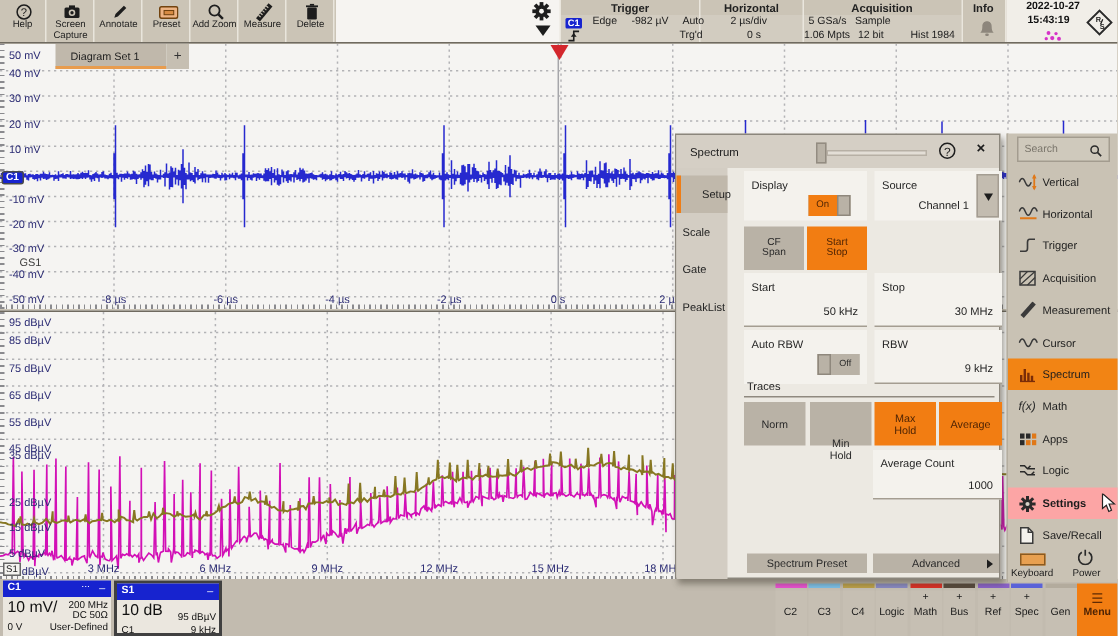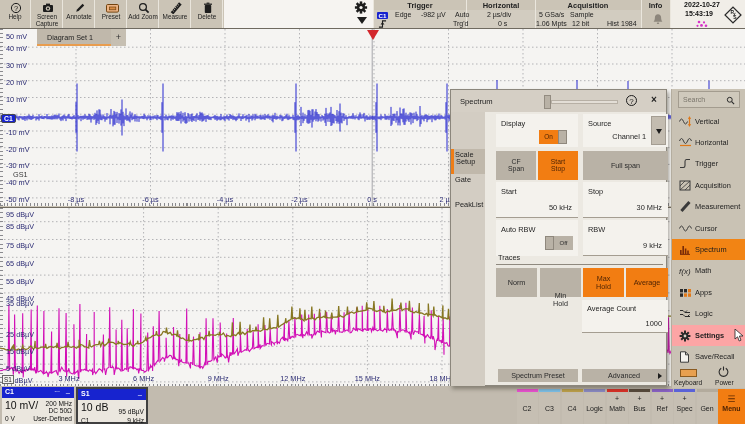--- a/index.html
+++ b/index.html
@@ -26,21 +26,21 @@
 #botbar{left:0;top:386px;width:745px;height:38px;background:#c2bbaf;}
 .sigbadge{position:absolute;top:1px;width:72px;height:37px;background:#ebe7df;}
 .sighead{position:absolute;left:0;top:0;width:100%;height:11px;background:#1723cf;color:#fff;font-size:7px;font-weight:bold;padding:1px 0 0 3px;}
 .bbtn{position:absolute;top:3px;height:35px;background:#c6bfb3;font-size:7px;color:#1c1c1c;text-align:center;}
 .bstripe{position:absolute;left:0;top:0;width:100%;height:3px;}
 
 #dialog{left:450px;top:89px;width:217px;height:297px;background:#ece9e2;border:1px solid #8b867c;box-shadow:2px 3px 4px rgba(60,55,45,.45);}
 #dlghead{position:absolute;left:0;top:0;width:100%;height:22px;background:#d5cfc5;}
 #dlgtabs{position:absolute;left:0;top:22px;width:34px;height:274px;background:#d3cdc3;}
 .dtab{position:absolute;left:0;width:34px;height:25px;font-size:7.4px;color:#222;padding:8px 0 0 4px;}
-.dtab.sel{background:#c0b8ab;border-left:3px solid #ef7d16;padding-left:2px;margin-top:32px;}
+.dtab.sel{background:#c0b8ab;border-left:3px solid #ef7d16;padding-left:14px;}
 .cell{position:absolute;background:#f4f2ed;}
 .cl{position:absolute;font-size:7.4px;color:#1f1f1f;white-space:nowrap;}
 .cv{position:absolute;font-size:7.4px;color:#1f1f1f;white-space:nowrap;text-align:left;right:6px;}
 .gbtn{position:absolute;background:#b9b2a6;color:#2a2a2a;font-size:7.2px;text-align:center;}
 .obtn{position:absolute;background:#f27d12;color:#4f2404;font-size:7.2px;text-align:center;}
 
 #rmenu{left:671px;top:89px;width:74px;height:299px;background:#c9c2b4;border-left:1px solid #b4ad9f;}
 .mitem{position:absolute;left:0;width:74px;height:21px;font-size:7.4px;color:#1d1d1d;}
 .mitem .mi{position:absolute;left:7px;top:5px;}
 .mitem .mt{position:absolute;left:23px;top:6px;}
@@ -132,21 +132,21 @@
     <div class="ylab" style="top:85.9px">45 dBµV</div>
     <div class="ylab" style="top:91px">35 dBµV</div>
     <div class="ylab" style="top:122.0px">25 dBµV</div>
     <div class="ylab" style="top:139.3px">15 dBµV</div>
     <div class="ylab" style="top:156.3px">5 dBµV</div>
     <div class="ylab" style="top:168.4px">-5 dBµV</div>
     <div class="xlab" style="left:56px;top:166px;width:26px;text-align:center">3 MHz</div>
     <div class="xlab" style="left:130.6px;top:166px;width:26px;text-align:center">6 MHz</div>
     <div class="xlab" style="left:205.2px;top:166px;width:26px;text-align:center">9 MHz</div>
     <div class="xlab" style="left:279.8px;top:166px;width:26px;text-align:center">12 MHz</div>
-    <div class="xlab" style="left:354.4px;top:166px;width:26px;text-align:center">15 MHz</div>
+    <div class="xlab" style="left:354.4px;top:166px;width:26px;text-align:left">15 MHz</div>
     <div class="xlab" style="left:429px;top:166px;width:26px;text-align:center">18 MHz</div>
     <div class="abs" style="left:2px;top:167px;width:12px;height:9px;background:#f4f3f0;border:1px solid #666;font-size:6.4px;color:#222;padding-left:1px;line-height:8px">S1</div>
   </div>
 <div id="topbar" class="abs">
     <div class="abs" style="left:224px;top:0;width:150px;height:28px;background:#f6f4f1"></div>
     <div class="tbtn" style="left:0px">
       <svg width="12" height="12" viewBox="0 0 12 12">
         <circle cx="6" cy="6" r="4.6" fill="none" stroke="#1d1d1d" stroke-width="1"></circle>
         <text x="6" y="8.6" font-size="7.5" text-anchor="middle" fill="#1d1d1d" font-family="Liberation Sans">?</text>
       </svg>
@@ -352,21 +352,20 @@
     </div>
     <div class="cell" style="left:132px;top:24px;width:85px;height:33px">
       <div class="cl" style="left:5px;top:5px">Source</div>
       <div class="cv" style="right:22px;top:18px">Channel 1</div>
       <div class="abs" style="right:2px;top:2px;width:15px;height:29px;background:#c3bcb0;border:1px solid #a49d92">
         <div style="position:absolute;left:4px;top:12px;width:0;height:0;border-left:3.5px solid transparent;border-right:3.5px solid transparent;border-top:5px solid #1d1d1d"></div>
       </div>
     </div>
     <div class="gbtn" style="left:45px;top:61px;width:40px;height:29px;padding-top:7px;font-size:6.8px">CF<br>Span</div>
     <div class="obtn" style="left:87px;top:61px;width:40px;height:29px;padding-top:7px;font-size:6.8px">Start<br>Stop</div>
-    <div class="gbtn" style="left:132px;top:61px;width:85px;height:29px;line-height:29px">Full span</div>
     <div class="cell" style="left:45px;top:92px;width:82px;height:36px;border-bottom:1px solid #a49d91">
       <div class="cl" style="left:5px;top:5px">Start</div>
       <div class="cv" style="top:21px">50 kHz</div>
     </div>
     <div class="cell" style="left:132px;top:92px;width:85px;height:36px;border-bottom:1px solid #a49d91">
       <div class="cl" style="left:5px;top:5px">Stop</div>
       <div class="cv" style="top:21px">30 MHz</div>
     </div>
     <div class="cell" style="left:45px;top:130px;width:82px;height:36px">
       <div class="cl" style="left:5px;top:5px">Auto RBW</div>

